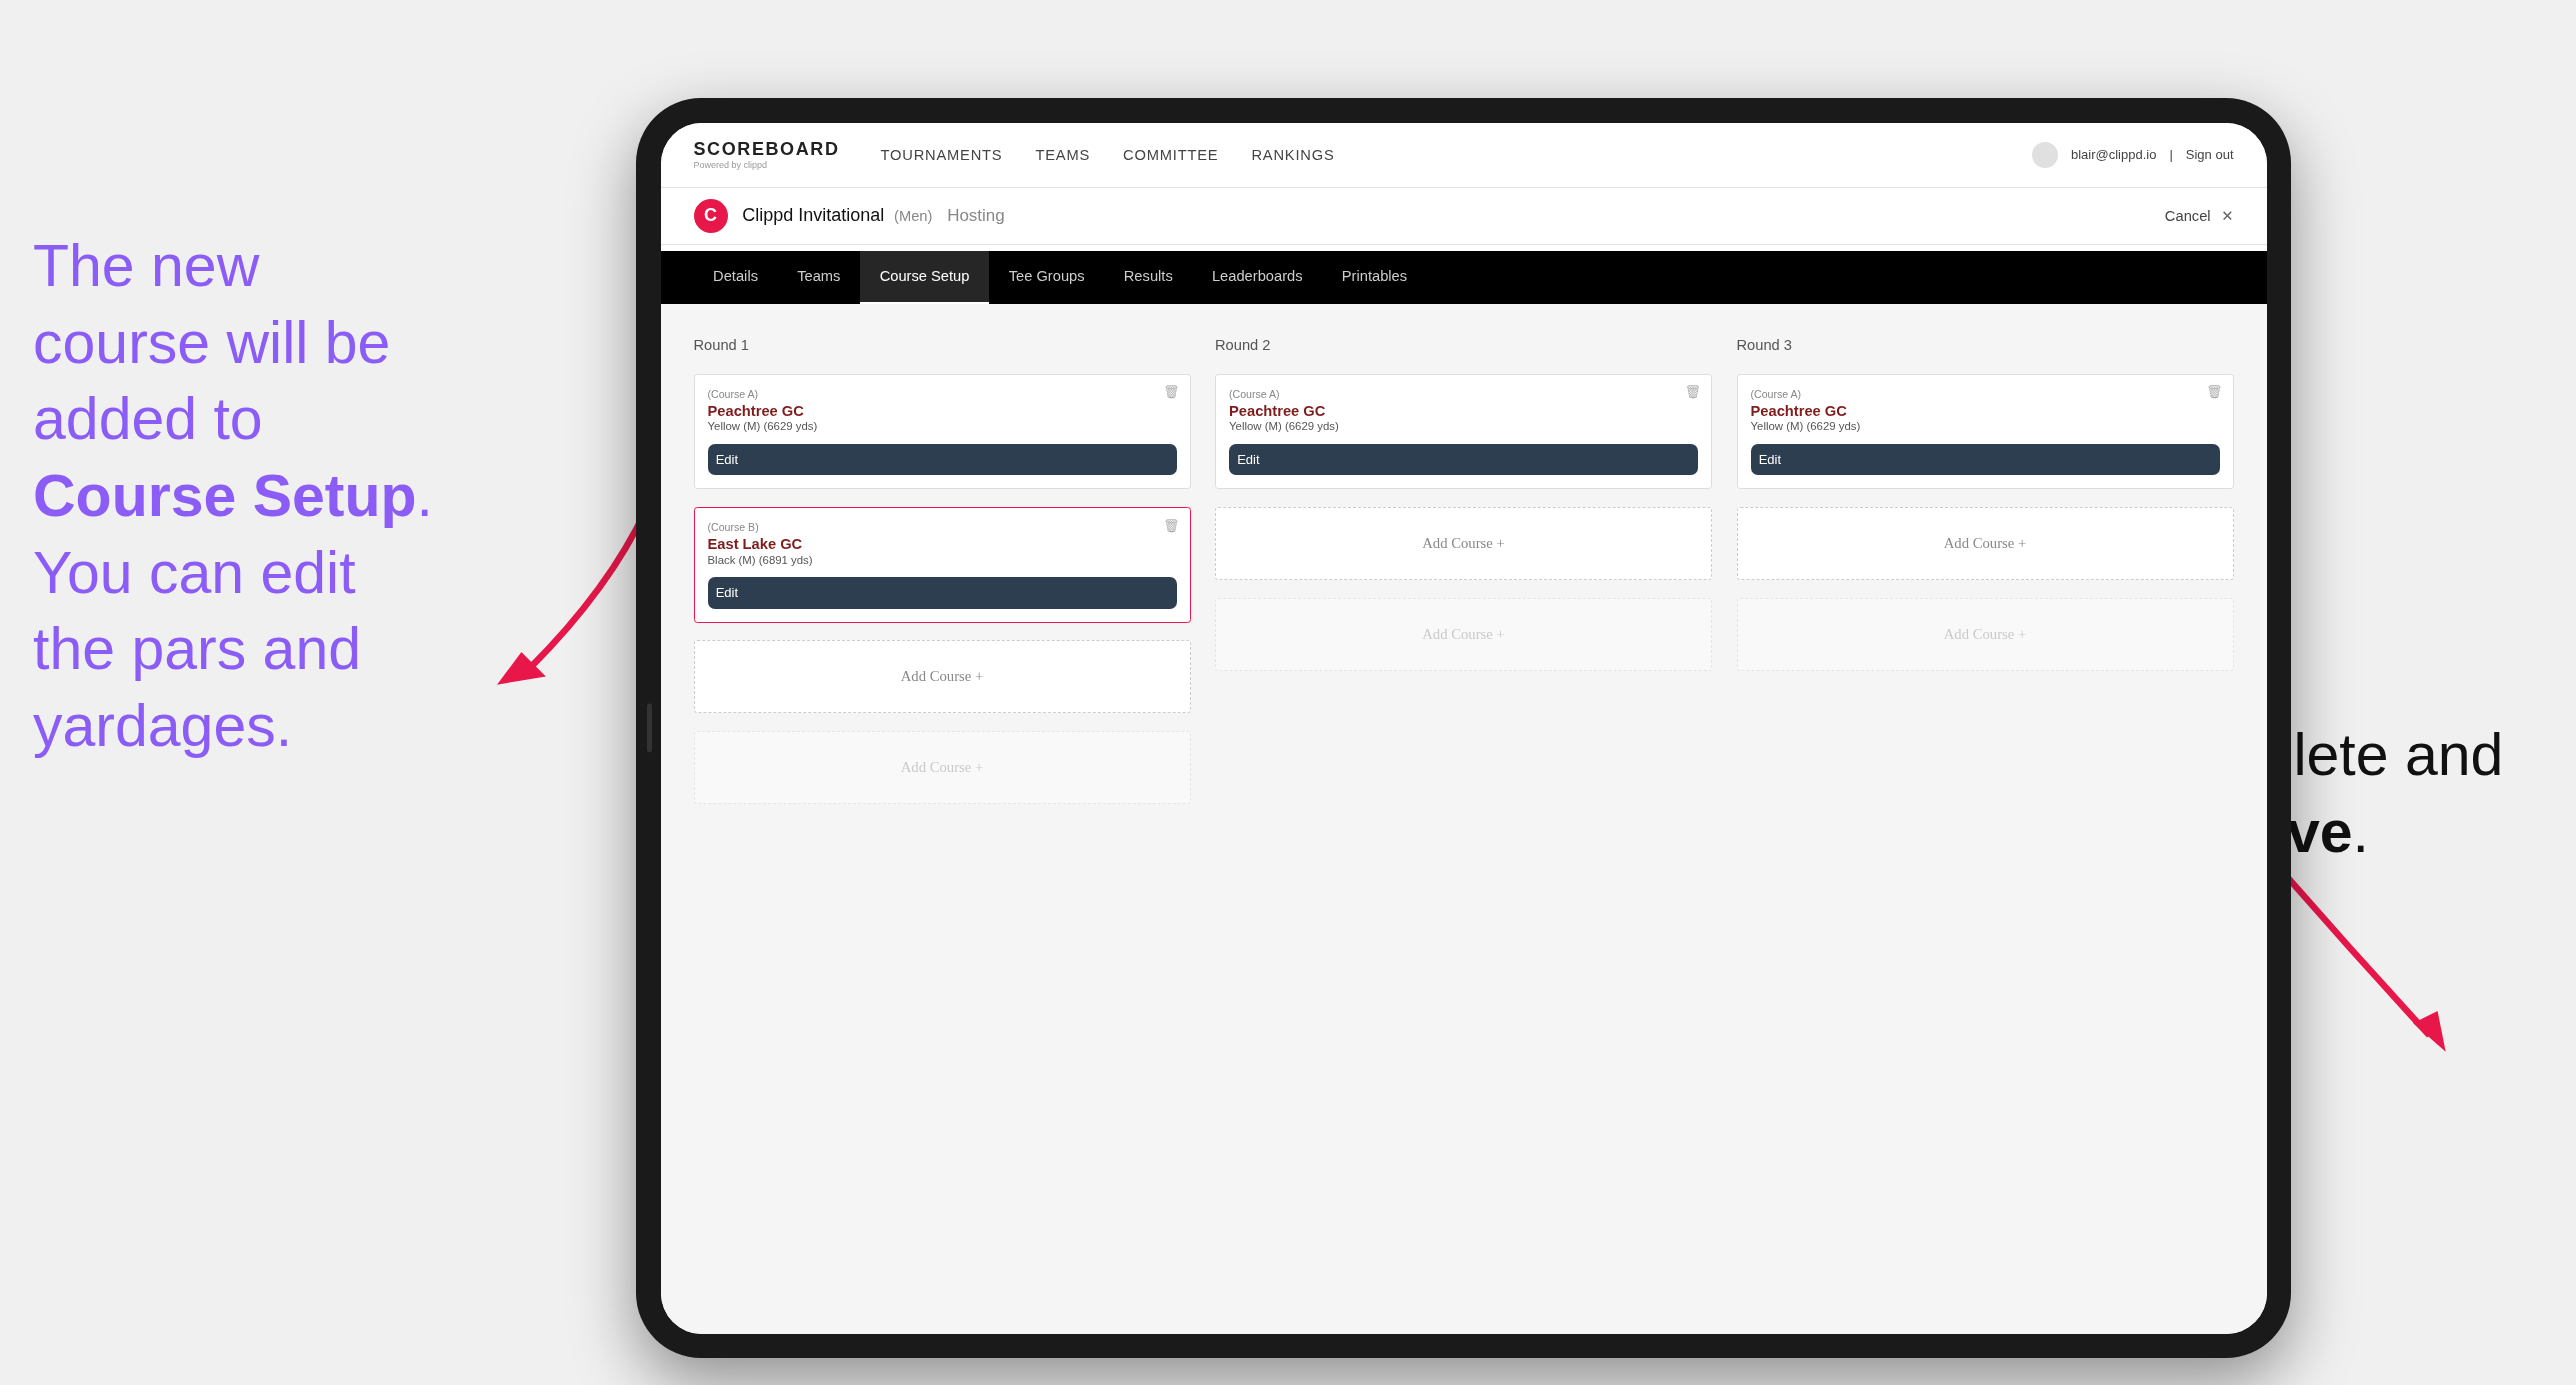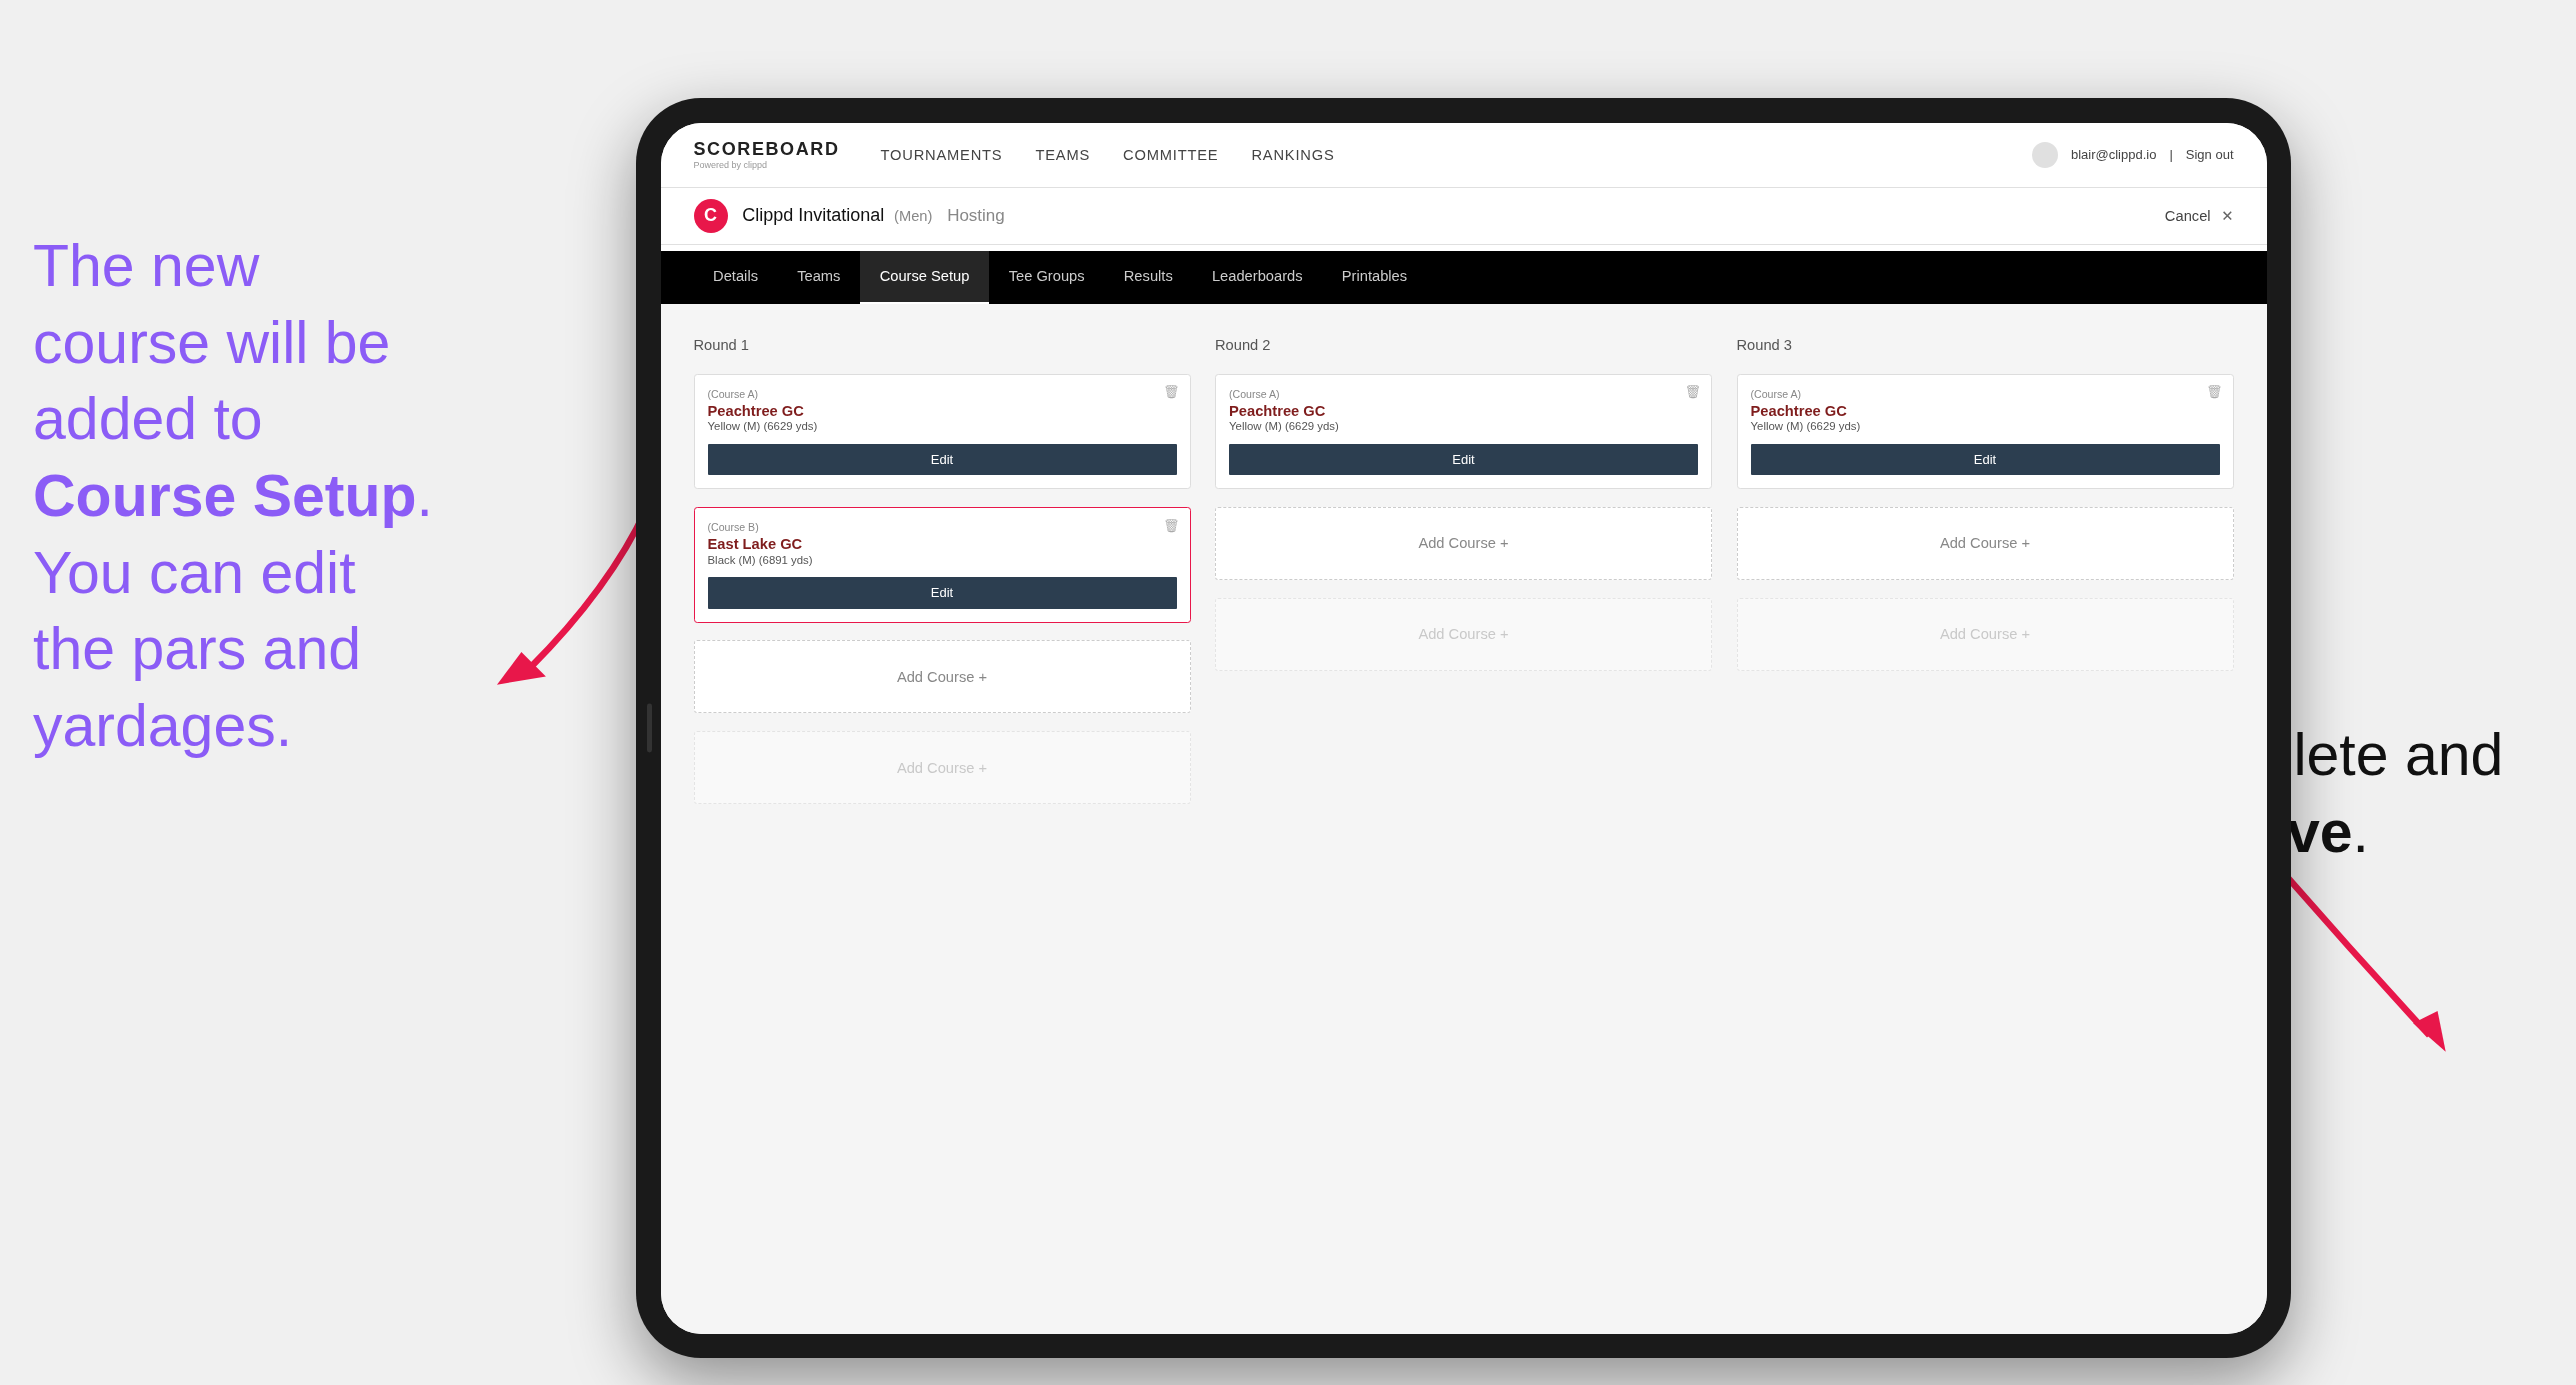--- a/index.html
+++ b/index.html
@@ -258,25 +258,25 @@
       font-size: 11.4px;
       color: #555;
       margin-bottom: 11.4px;
     }
 
     .edit-btn {
       width: 100%;
       background: #2c3e50;
       color: #fff;
       border: none;
-      border-radius: 1px;
+      border-radius: 7px;
       padding: 8.2px;
       font-size: 13px;
       cursor: pointer;
-      text-align: center;
+      text-align: left;
       font-weight: 500;
     }
 
     .delete-icon {
       position: absolute;
       top: 9.8px;
       right: 9.8px;
       color: #aaa;
       font-size: 13px;
       cursor: pointer;
@@ -288,20 +288,21 @@
       border-radius: 3.3px;
       margin-bottom: 9.8px;
       display: flex;
       align-items: center;
       justify-content: center;
       padding: 24.5px;
       cursor: pointer;
       color: #888;
       font-size: 14.7px;
       min-height: 73px;
+      font-family: Liberation Serif, serif;
     }
 
     .add-course-card.disabled {
       opacity: 0.4;
       cursor: default;
     }
 
     
     svg.annotation-arrow path {
       fill: none;

